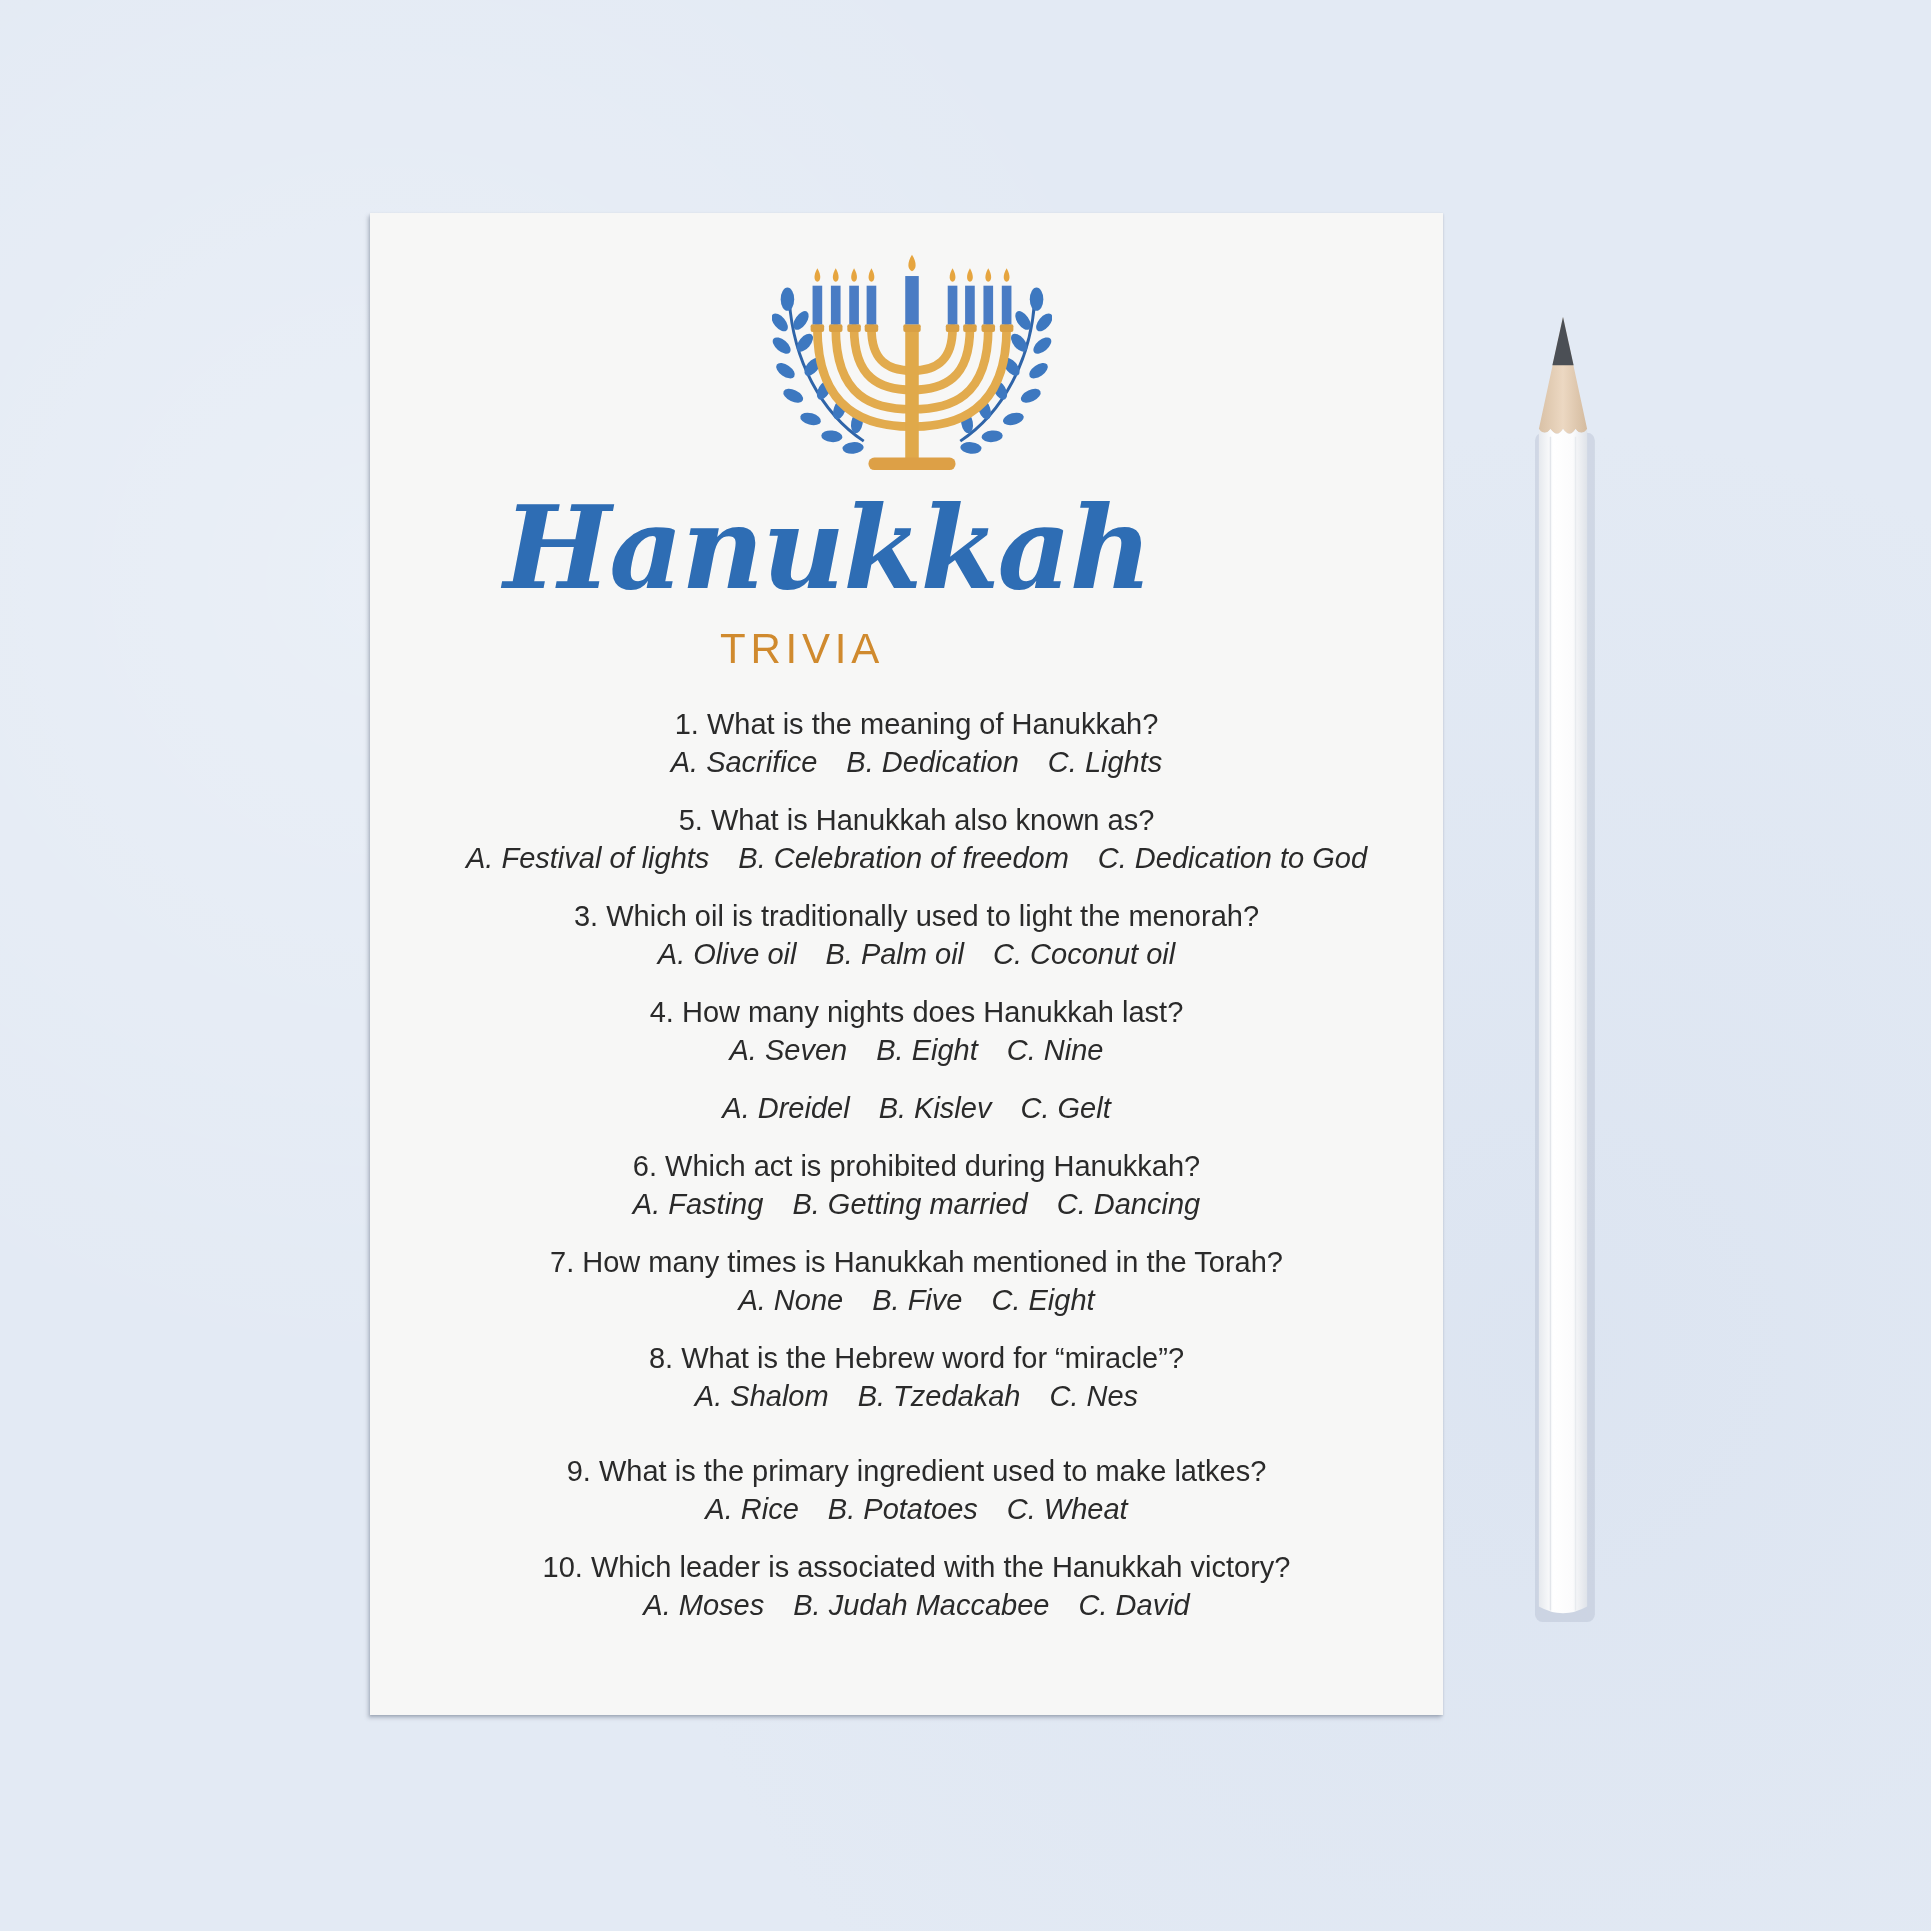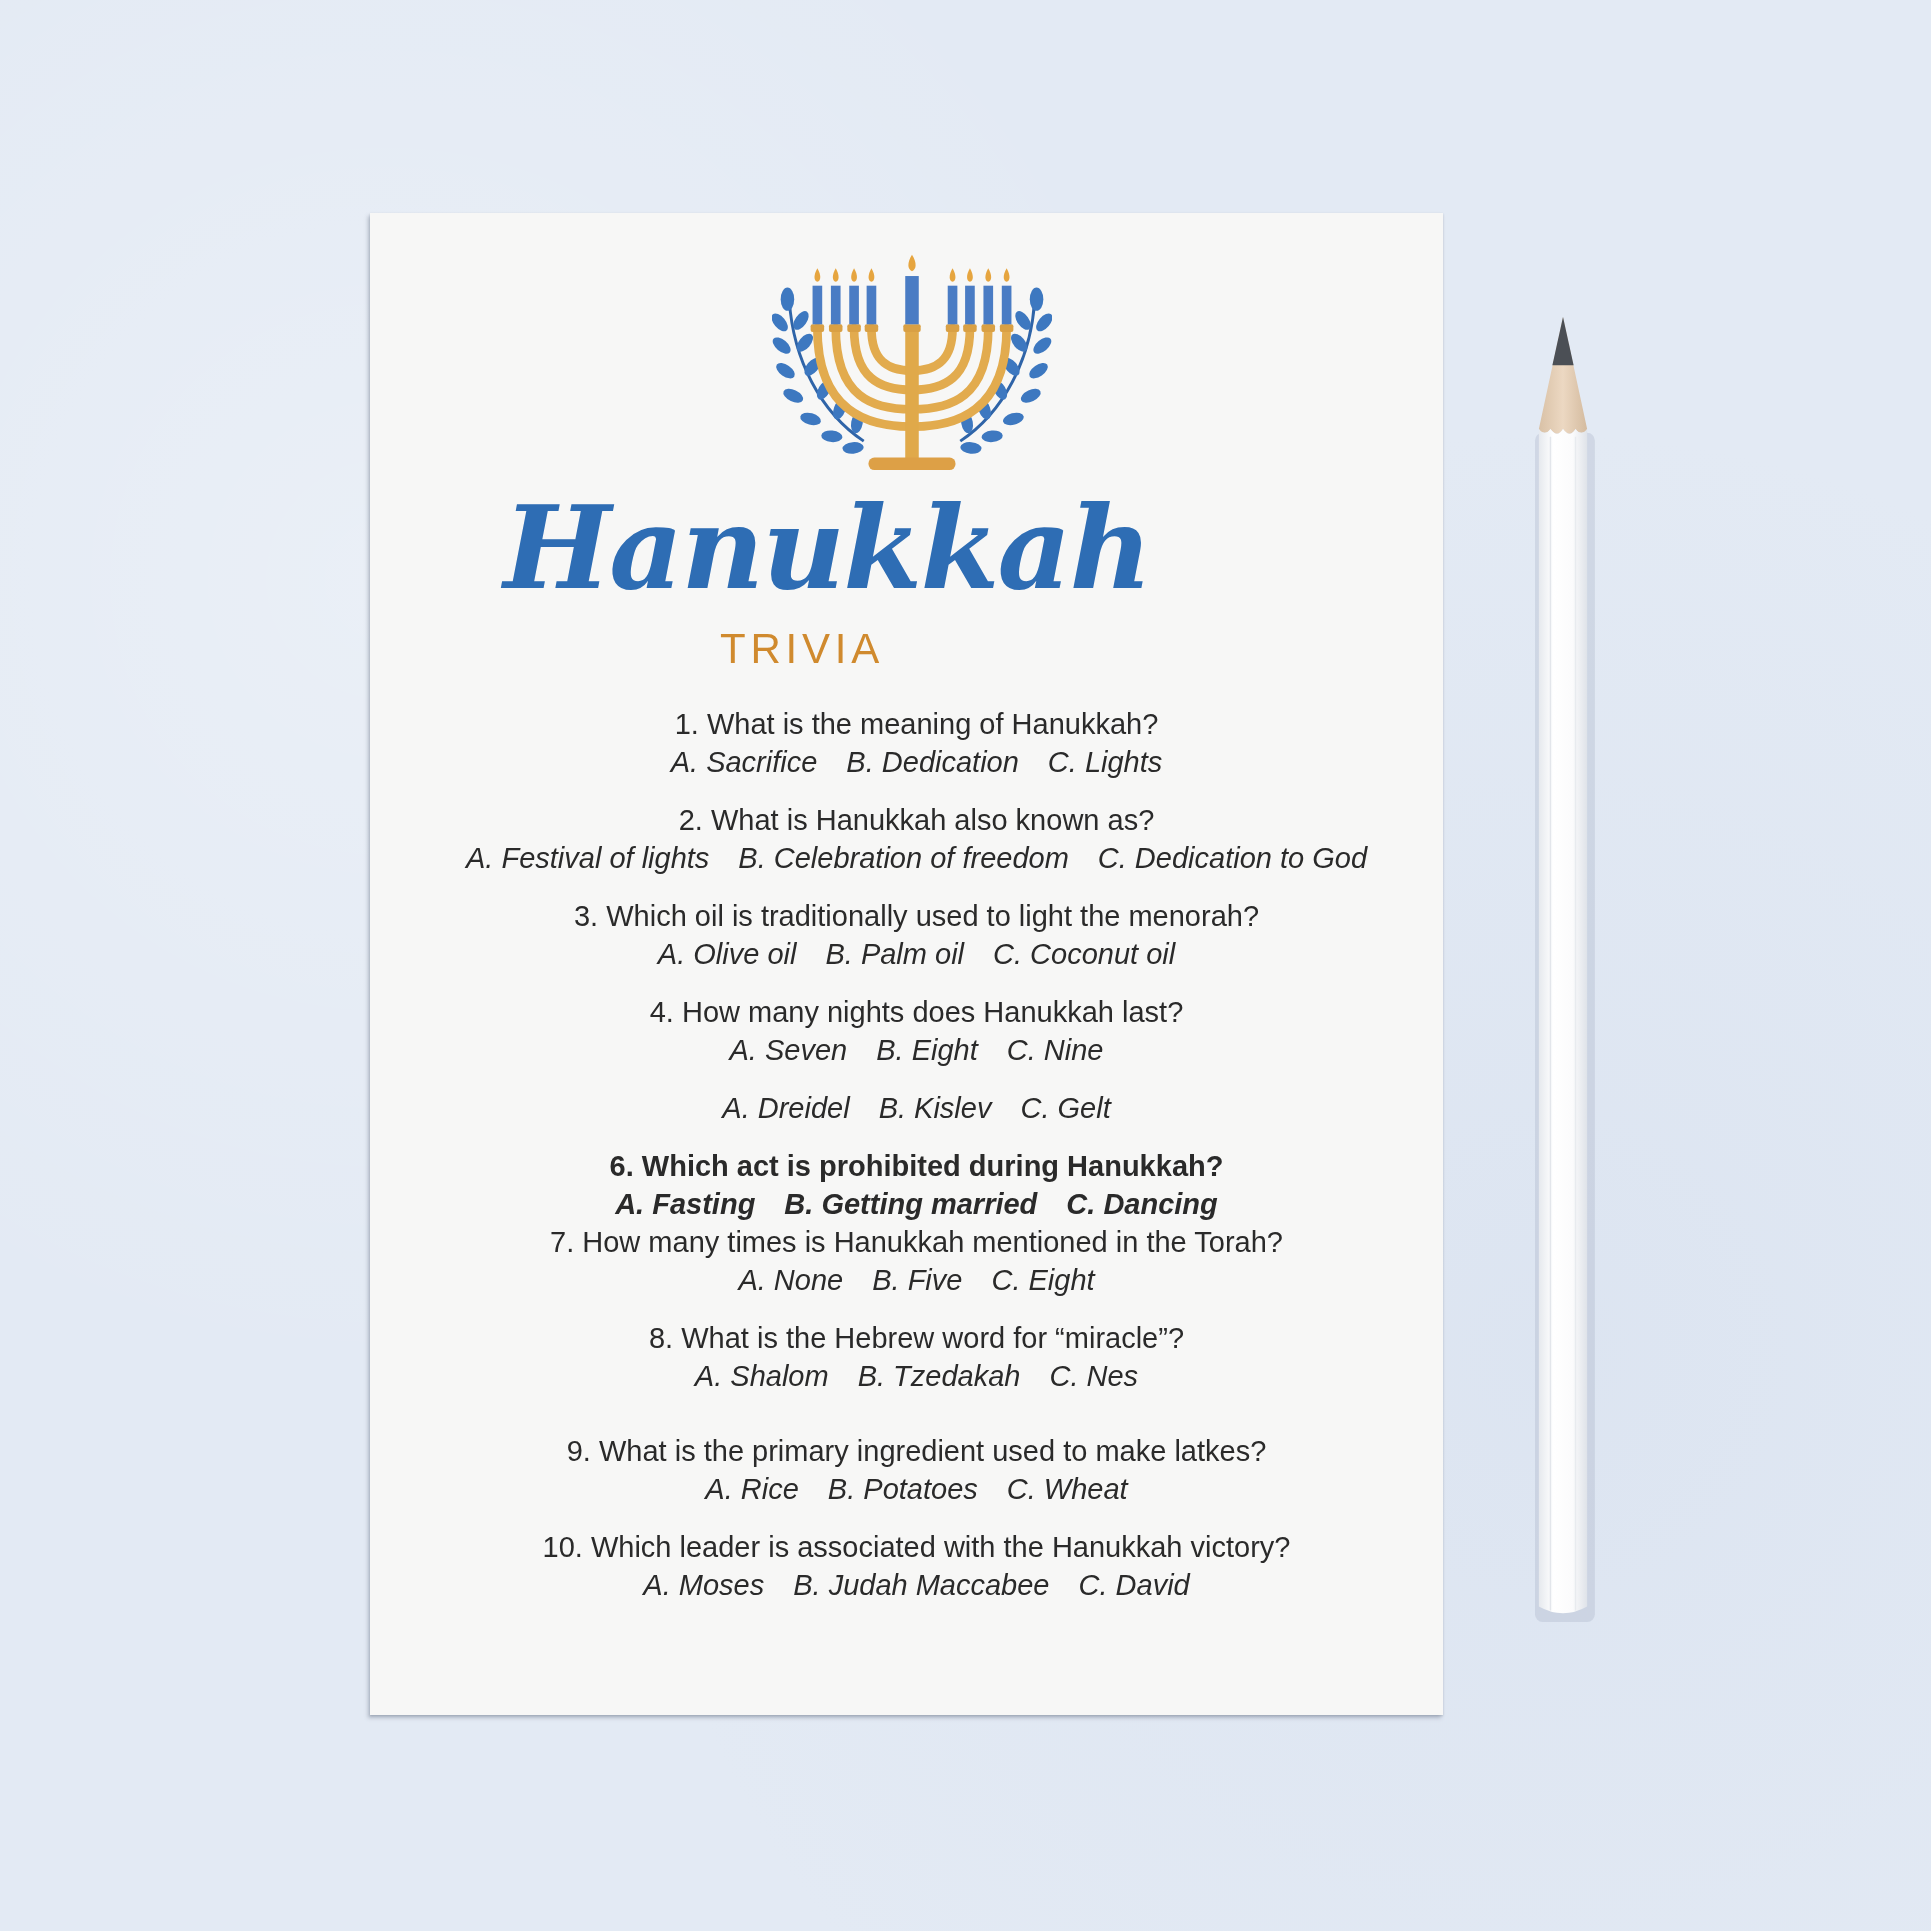--- a/index.html
+++ b/index.html
@@ -129,35 +129,35 @@
 
 <div class="title" style="color:#2e6db4;">Hanukkah</div>
 <div class="subtitle" style="color:#d08a2e;">TRIVIA</div>
 
 <div class="questions">
   <div class="q" style="margin-bottom:20px;">
     <span class="q-text">1. What is the meaning of Hanukkah?</span>
     <span class="q-opts"><span class="opt">A. Sacrifice</span><span class="opt">B. Dedication</span><span class="opt">C. Lights</span></span>
   </div>
   <div class="q" style="margin-bottom:20px;">
-    <span class="q-text">2. What is Hanukkah also known as?</span>
+    <span class="q-text">5. What is Hanukkah also known as?</span>
     <span class="q-opts"><span class="opt">A. Festival of lights</span><span class="opt">B. Celebration of freedom</span><span class="opt">C. Dedication to God</span></span>
   </div>
   <div class="q" style="margin-bottom:20px;">
     <span class="q-text">3. Which oil is traditionally used to light the menorah?</span>
     <span class="q-opts"><span class="opt">A. Olive oil</span><span class="opt">B. Palm oil</span><span class="opt">C. Coconut oil</span></span>
   </div>
   <div class="q" style="margin-bottom:20px;">
     <span class="q-text">4. How many nights does Hanukkah last?</span>
     <span class="q-opts"><span class="opt">A. Seven</span><span class="opt">B. Eight</span><span class="opt">C. Nine</span></span>
   </div>
   <div class="q" style="margin-bottom:20px;">
     <span class="q-opts"><span class="opt">A. Dreidel</span><span class="opt">B. Kislev</span><span class="opt">C. Gelt</span></span>
   </div>
-  <div class="q" style="font-weight:bold;">
+  <div class="q" style="margin-bottom:20px;">
     <span class="q-text">6. Which act is prohibited during Hanukkah?</span>
     <span class="q-opts"><span class="opt">A. Fasting</span><span class="opt">B. Getting married</span><span class="opt">C. Dancing</span></span>
   </div>
   <div class="q" style="margin-bottom:20px;">
     <span class="q-text">7. How many times is Hanukkah mentioned in the Torah?</span>
     <span class="q-opts"><span class="opt">A. None</span><span class="opt">B. Five</span><span class="opt">C. Eight</span></span>
   </div>
   <div class="q" style="margin-bottom:37px;">
     <span class="q-text">8. What is the Hebrew word for “miracle”?</span>
     <span class="q-opts"><span class="opt">A. Shalom</span><span class="opt">B. Tzedakah</span><span class="opt">C. Nes</span></span>

